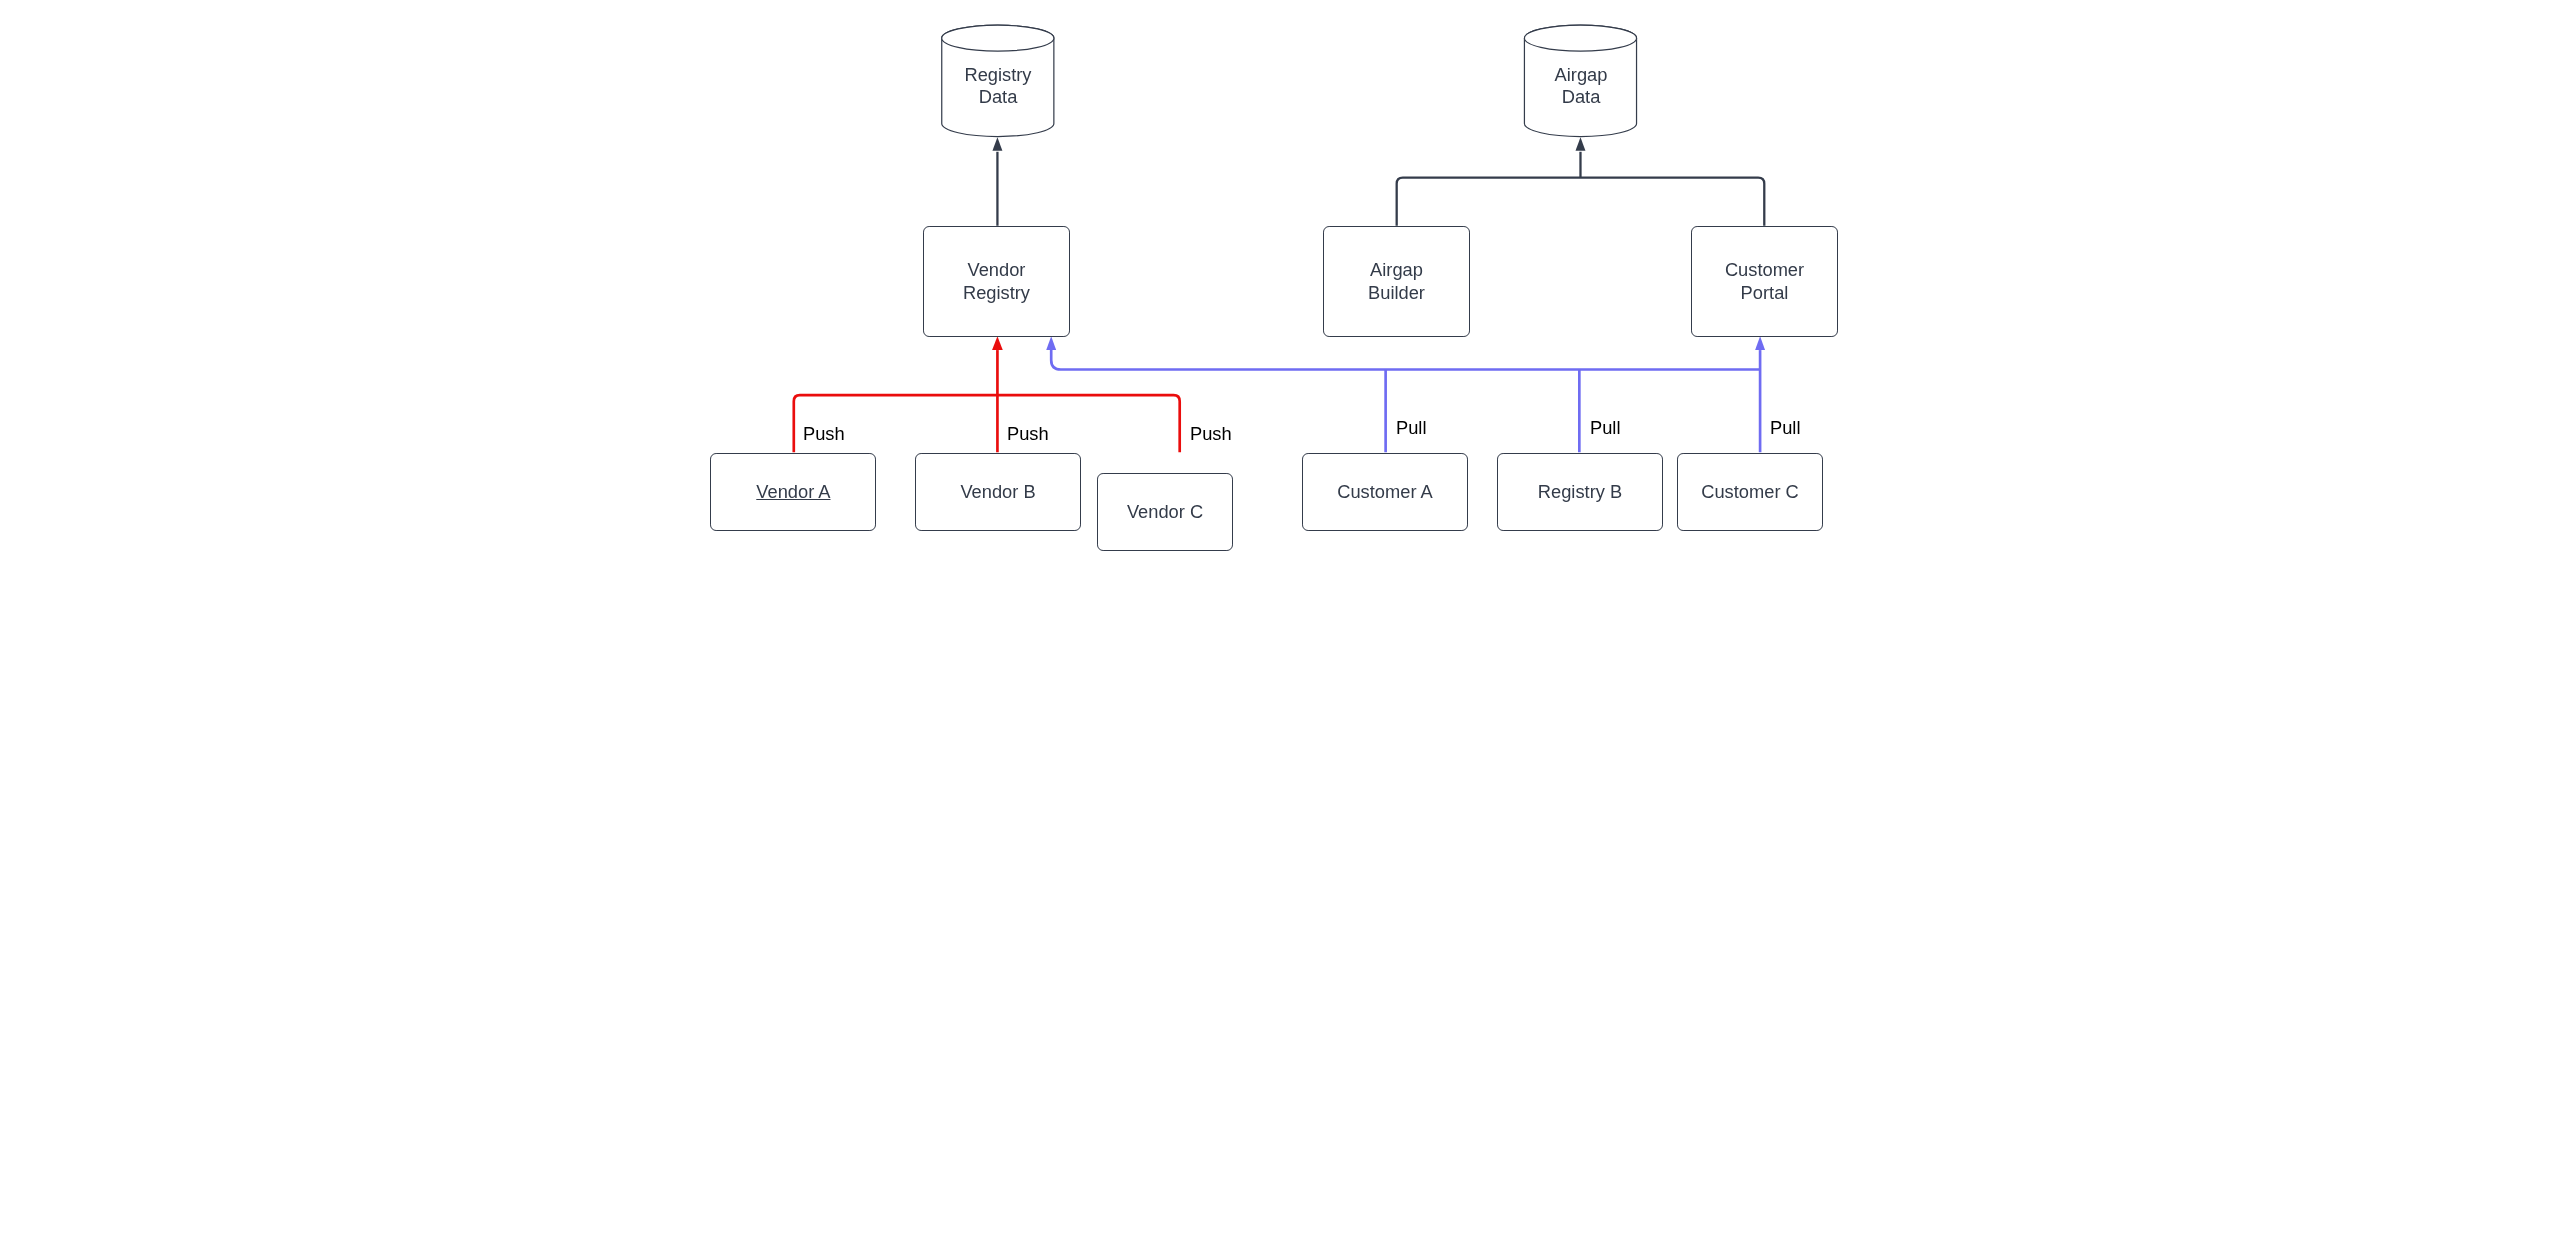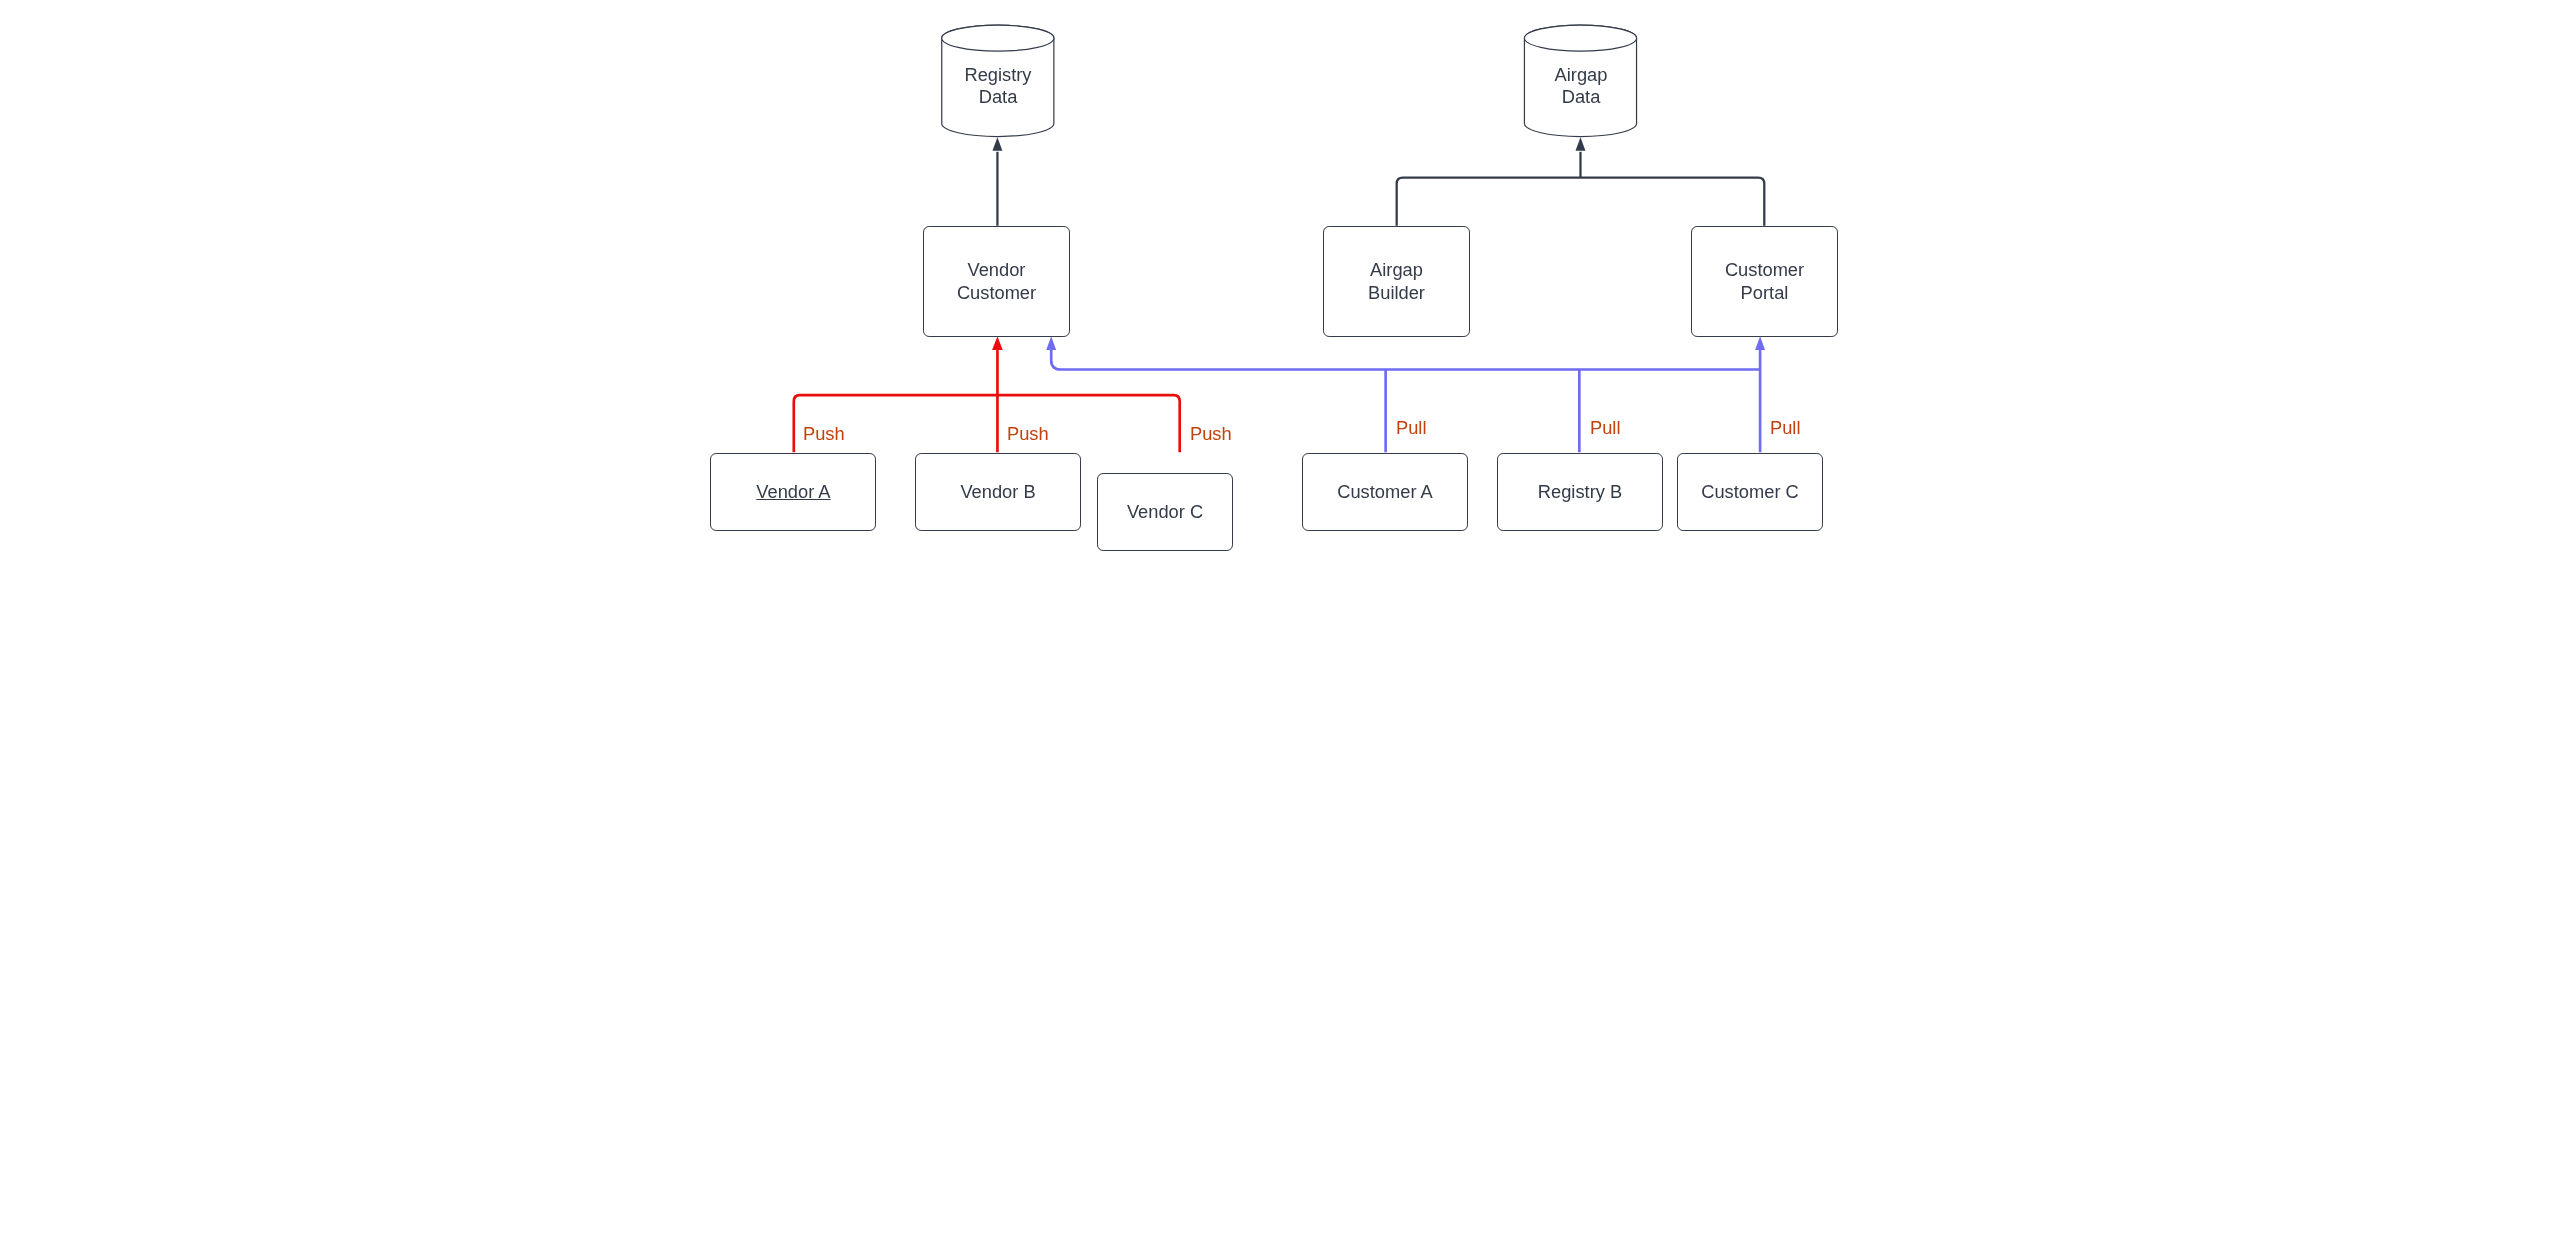--- a/index.html
+++ b/index.html
@@ -45,21 +45,21 @@
     justify-content: center;
     text-align: center;
     color: #333b49;
     font-size: 18.3px;
     line-height: 1.22;
     pointer-events: none;
   }
   .cyl-label .lbl { display: inline-block; max-width: 79px; }
   .edge-label {
     position: absolute;
-    color: #c2410c;
+    color: #000000;
     font-size: 18.3px;
     line-height: 1.1;
     white-space: nowrap;
   }
 </style>
 </head>
 <body>
 
 <div class="diagram">
 
@@ -95,21 +95,21 @@
   </svg>
 
   <div class="cyl-label" style="left:240px; top:37px; width:112px; height:98px;">
     <span class="lbl">Registry Data</span>
   </div>
   <div class="cyl-label" style="left:823px; top:37px; width:112px; height:98px;">
     <span class="lbl">Airgap Data</span>
   </div>
 
   <div class="node mid" style="left:221px; top:226px; width:147px; height:111px;">
-    <span class="lbl">Vendor Customer</span>
+    <span class="lbl">Vendor Registry</span>
   </div>
   <div class="node mid" style="left:989px; top:226px; width:147px; height:111px;">
     <span class="lbl">Customer Portal</span>
   </div>
   <div class="node mid" style="left:621px; top:226px; width:147px; height:111px;">
     <span class="lbl">Airgap Builder</span>
   </div>
 
   <div class="node" style="left:8.4px; top:453px; width:166px; height:78px;text-decoration:underline;">
     <span class="lbl">Vendor A</span>

